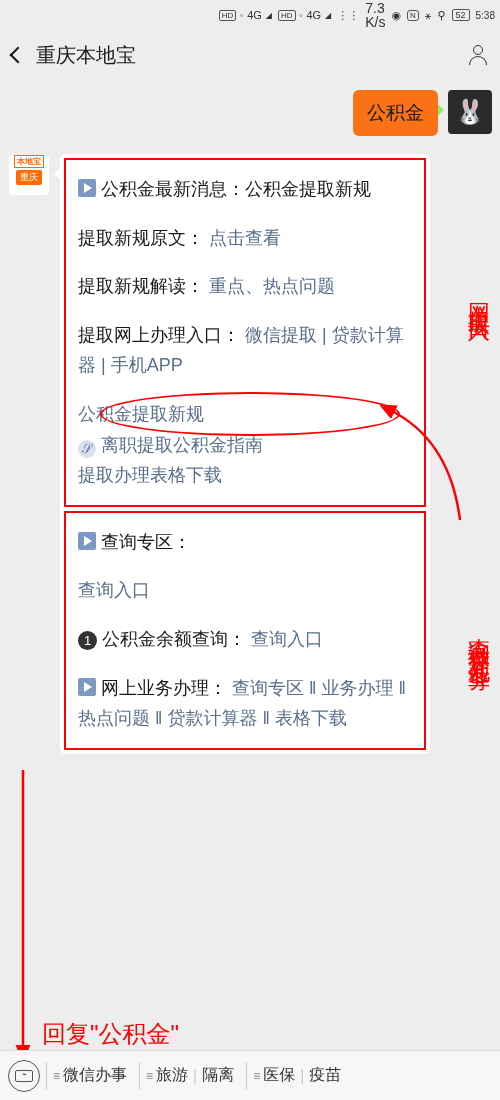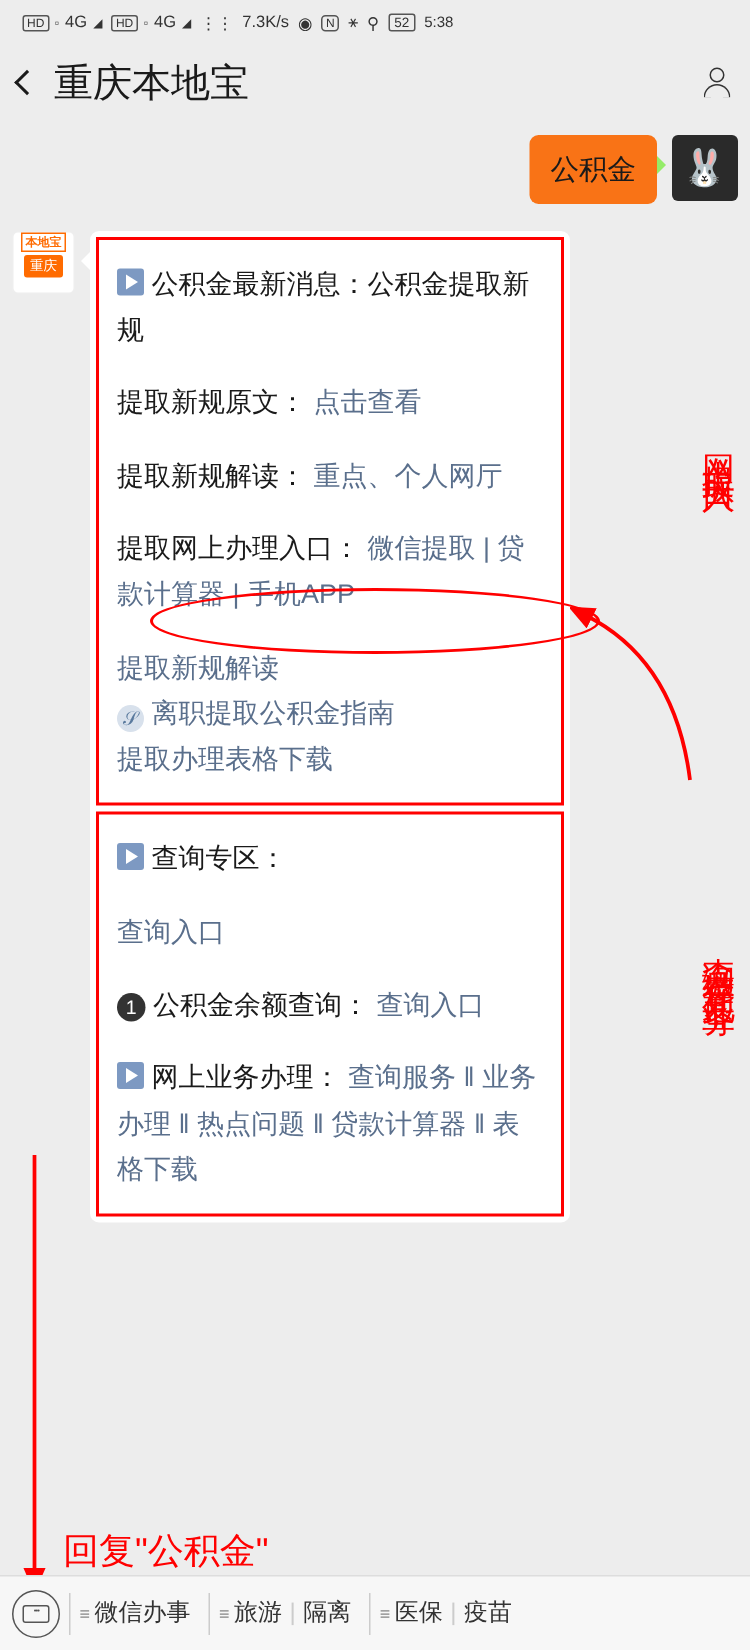--- a/index.html
+++ b/index.html
@@ -8,22 +8,22 @@
       height: 1100px;
       font-family: -apple-system, "PingFang SC", "Microsoft YaHei", sans-serif;
       background: #ededed;
       position: relative;
       overflow: hidden;
     }
     .status-bar {
       height: 30px;
       display: flex;
       align-items: center;
-      justify-content: flex-start;
-      padding: 0 15px;
+      justify-content: flex-end;
+      padding: 0 5px;
       font-size: 11px;
       color: #333;
       gap: 6px;
       background: #ededed;
     }
     .status-bar .signal-block {
       display: flex;
       gap: 4px;
       align-items: center;
     }
@@ -35,21 +35,21 @@
     }
     .nav-bar {
       height: 50px;
       display: flex;
       align-items: center;
       padding: 0 12px;
       background: #ededed;
       gap: 12px;
     }
     .back-icon { width: 12px; height: 12px; border-left: 2px solid #1a1a1a; border-bottom: 2px solid #1a1a1a; transform: rotate(45deg); }
-    .nav-title { font-size: 26px; font-weight: 500; flex: 1; color: #1a1a1a; font-family: Liberation Mono, monospace; }
+    .nav-title { font-size: 20px; font-weight: 500; flex: 1; color: #1a1a1a; font-family: Liberation Mono, monospace; }
     .person-icon { width: 20px; height: 20px; position: relative; }
     .person-icon::before { content: ''; position: absolute; top: 0; left: 5px; width: 8px; height: 8px; border: 1.5px solid #333; border-radius: 50%; }
     .person-icon::after { content: ''; position: absolute; bottom: 0; left: 1px; width: 16px; height: 8px; border: 1.5px solid #333; border-bottom: none; border-radius: 10px 10px 0 0; }
     .chat-area {
       padding: 10px 8px 0 8px;
       height: calc(100% - 130px);
       overflow: hidden;
     }
     .msg-out {
       display: flex;
@@ -98,21 +98,21 @@
       justify-content: flex-start;
       font-size: 9px;
       border: 1px solid #eee;
       flex-shrink: 0;
     }
     .avatar-bot .top { color: #ff6b00; font-weight: bold; border: 1px solid #ff6b00; padding: 0 2px; font-size: 8px; }
     .avatar-bot .bot { background: #ff6b00; color: #fff; padding: 1px 4px; border-radius: 2px; margin-top: 2px; }
     .bubble-in {
       background: #fff;
       border-radius: 6px;
-      width: 320px;
+      width: 370px;
       position: relative;
     }
     .bubble-in::before {
       content: '';
       position: absolute;
       left: -6px; top: 14px;
       border: 6px solid transparent;
       border-right-color: #fff;
       border-left: none;
     }
@@ -256,21 +256,21 @@
     <span>4G</span>
       <span style="font-size:8px">◢</span>
   </span>
   <span class="signal-block">
     <span class="hd-box">HD</span>
       <span style="font-size:8px">▫</span>
     <span>4G</span>
       <span style="font-size:8px">◢</span>
   </span>
   <span>⋮⋮</span>
-  <span style="display:flex;flex-direction:row;line-height:1;font-size:11px">
+  <span style="display:flex;flex-direction:column;line-height:1;font-size:14px">
     <span>7.3</span>
       <span>K/s</span>
   </span>
   <span>◉</span>
   <span style="border:1px solid #555;border-radius:3px;padding:0 2px;font-size:8px">N</span>
   <span>⚹</span>
   <span>⚲</span>
   <span style="border:1px solid #555;padding:0 3px;font-size:9px;border-radius:2px">52</span>
   <span style="font-size:10px">5:38</span>
 </div>
@@ -299,32 +299,32 @@
         <div class="sect">
           <span class="play-icon"></span>
           <span class="txt">公积金最新消息：公积金提取新规</span>
         </div>
         <div class="sect">
           <span class="txt">提取新规原文：</span>
           <span class="link">点击查看</span>
         </div>
         <div class="sect">
           <span class="txt">提取新规解读：</span>
-          <span class="link">重点、个人网厅</span>
+          <span class="link">重点、热点问题</span>
         </div>
         <div class="sect">
           <span class="txt">提取网上办理入口：</span>
           <span class="link">微信提取</span>
           <span class="link"> | </span>
           <span class="link">贷款计算器</span>
           <span class="link"> | </span>
           <span class="link">手机APP</span>
         </div>
         <div class="sect">
-          <div class="link">提取新规解读</div>
+          <div class="link">公积金提取新规</div>
           <div>
             <span class="link-icon">𝒮</span>
             <span class="link">离职提取公积金指南</span>
           </div>
           <div class="link">提取办理表格下载</div>
         </div>
       </div>
 
       <div class="card">
         <div class="sect">
@@ -335,21 +335,21 @@
           <span class="link">查询入口</span>
         </div>
         <div class="sect">
           <span class="circle-num">1</span>
           <span class="txt">公积金余额查询：</span>
           <span class="link">查询入口</span>
         </div>
         <div class="sect">
           <span class="play-icon"></span>
           <span class="txt">网上业务办理：</span>
-          <span class="link">查询服务</span>
+          <span class="link">查询专区</span>
           <span class="link"> ‖ </span>
           <span class="link">业务办理</span>
           <span class="link"> ‖ </span>
           <span class="link">热点问题</span>
           <span class="link"> ‖ </span>
           <span class="link">贷款计算器</span>
           <span class="link"> ‖ </span>
           <span class="link">表格下载</span>
         </div>
       </div>

